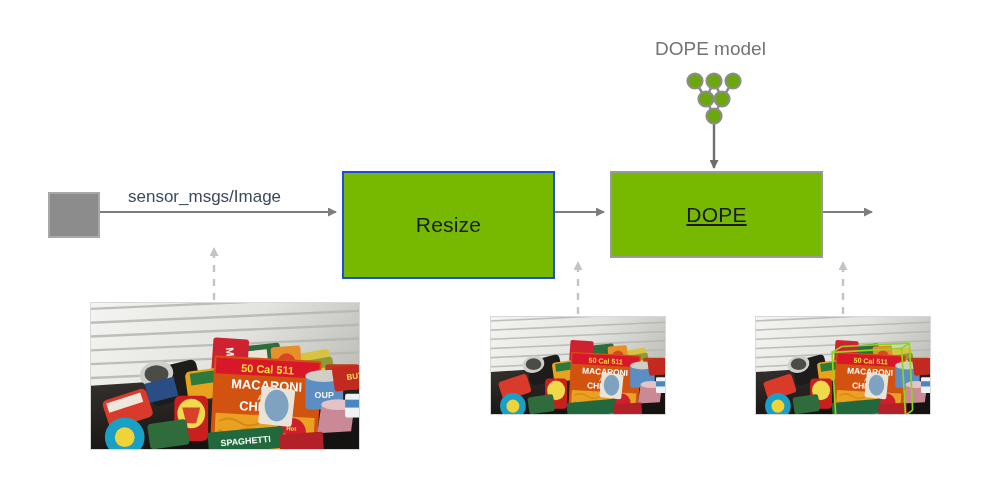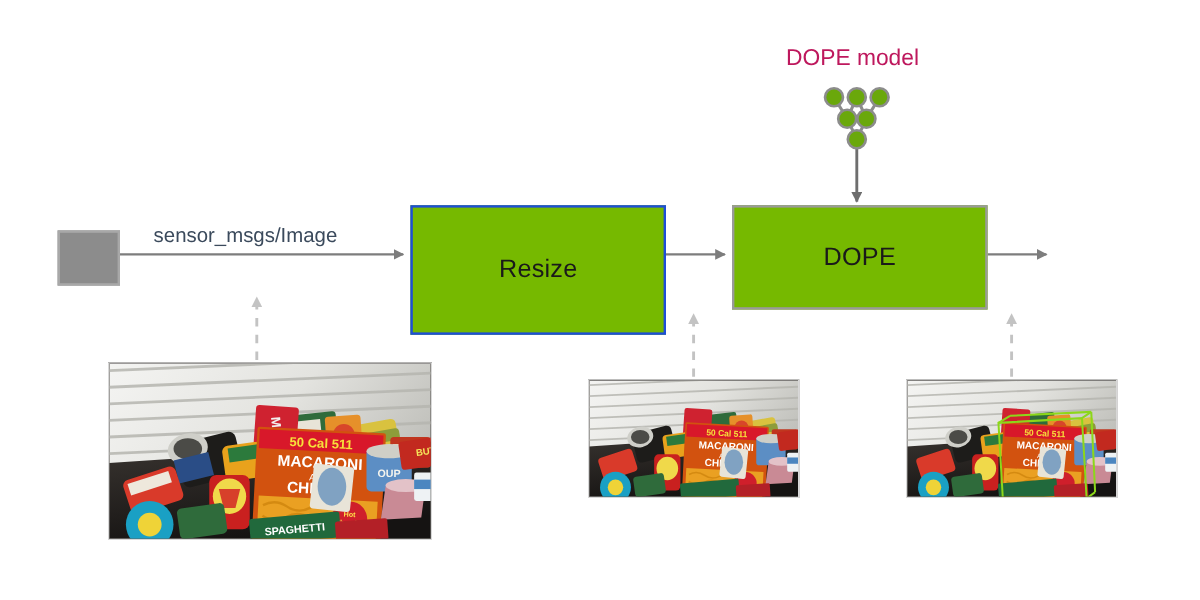--- a/index.html
+++ b/index.html
@@ -64,41 +64,42 @@
     width: 213px;
     height: 108px;
     border: 2px solid #1d4ed8;
   }
   #box-dope {
     left: 610px;
     top: 171px;
     width: 213px;
     height: 87px;
     border: 2px solid #9a9a9a;
+    text-decoration: underline;
   }
   .proc-line { display: block; }
 
   
   .edge-label {
     position: absolute;
     color: #3b4a5c;
     font-size: 17px;
     white-space: nowrap;
   }
   #label-sensor-msgs {
     left: 128px;
     top: 187px;
   }
 
   
   #label-dope-model {
     position: absolute;
     left: 655px;
     top: 38px;
-    color: #be185d;
+    color: #737373;
     font-size: 19px;
     white-space: nowrap;
   }
 
   
   #nn-glyph {
     position: absolute;
     left: 683px;
     top: 70px;
     width: 62px;

